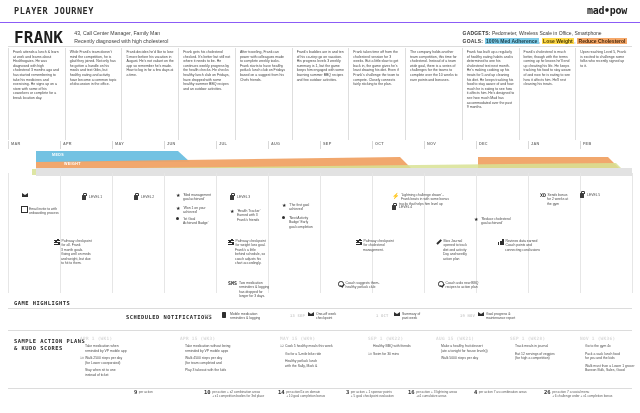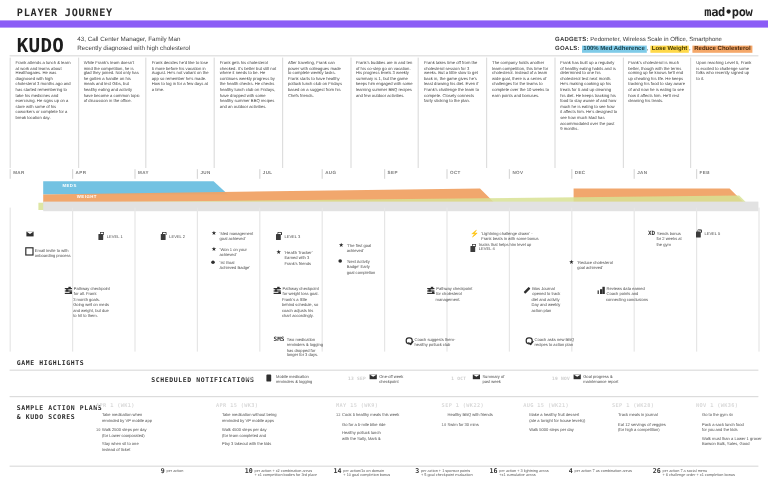--- a/index.html
+++ b/index.html
@@ -10,21 +10,21 @@
     color:#3a3a3a;
     position:relative;
     overflow:hidden;
     font-size:4px;
   }
   .wrap { position:relative; width:640px; height:413px; }
 
   
   .topbar {
     position:absolute; left:0; top:0; width:640px; height:23px;
-    border-bottom:6px solid #8b5cf6;
+    border-bottom:1px solid #8b5cf6;
   }
   .topbar .title {
     position:absolute; left:14px; top:6px;
     font-family:"DejaVu Sans Mono", monospace;
     font-weight:bold; font-size:8.5px; letter-spacing:.6px;
     color:#2b2b2b;
   }
   .logo {
     position:absolute; right:13px; top:5px;
     font-family:"DejaVu Sans Mono", monospace;
@@ -159,21 +159,21 @@
 <body>
 
 <div class="wrap">
 
   <div class="topbar">
     <div class="title">PLAYER JOURNEY</div>
     <div class="logo">mad•pow</div>
   </div>
 
   <div class="persona">
-    <span class="name">KUDO</span>
+    <span class="name">FRANK</span>
     <span class="desc">
       <span>43, Call Center Manager, Family Man</span><br>
       <span>Recently diagnosed with high cholesterol</span>
     </span>
   </div>
 
   <div class="gadgets">
     <div>
       <span class="lbl">GADGETS:</span>
       <span>Pedometer, Wireless Scale in Office, Smartphone</span>

